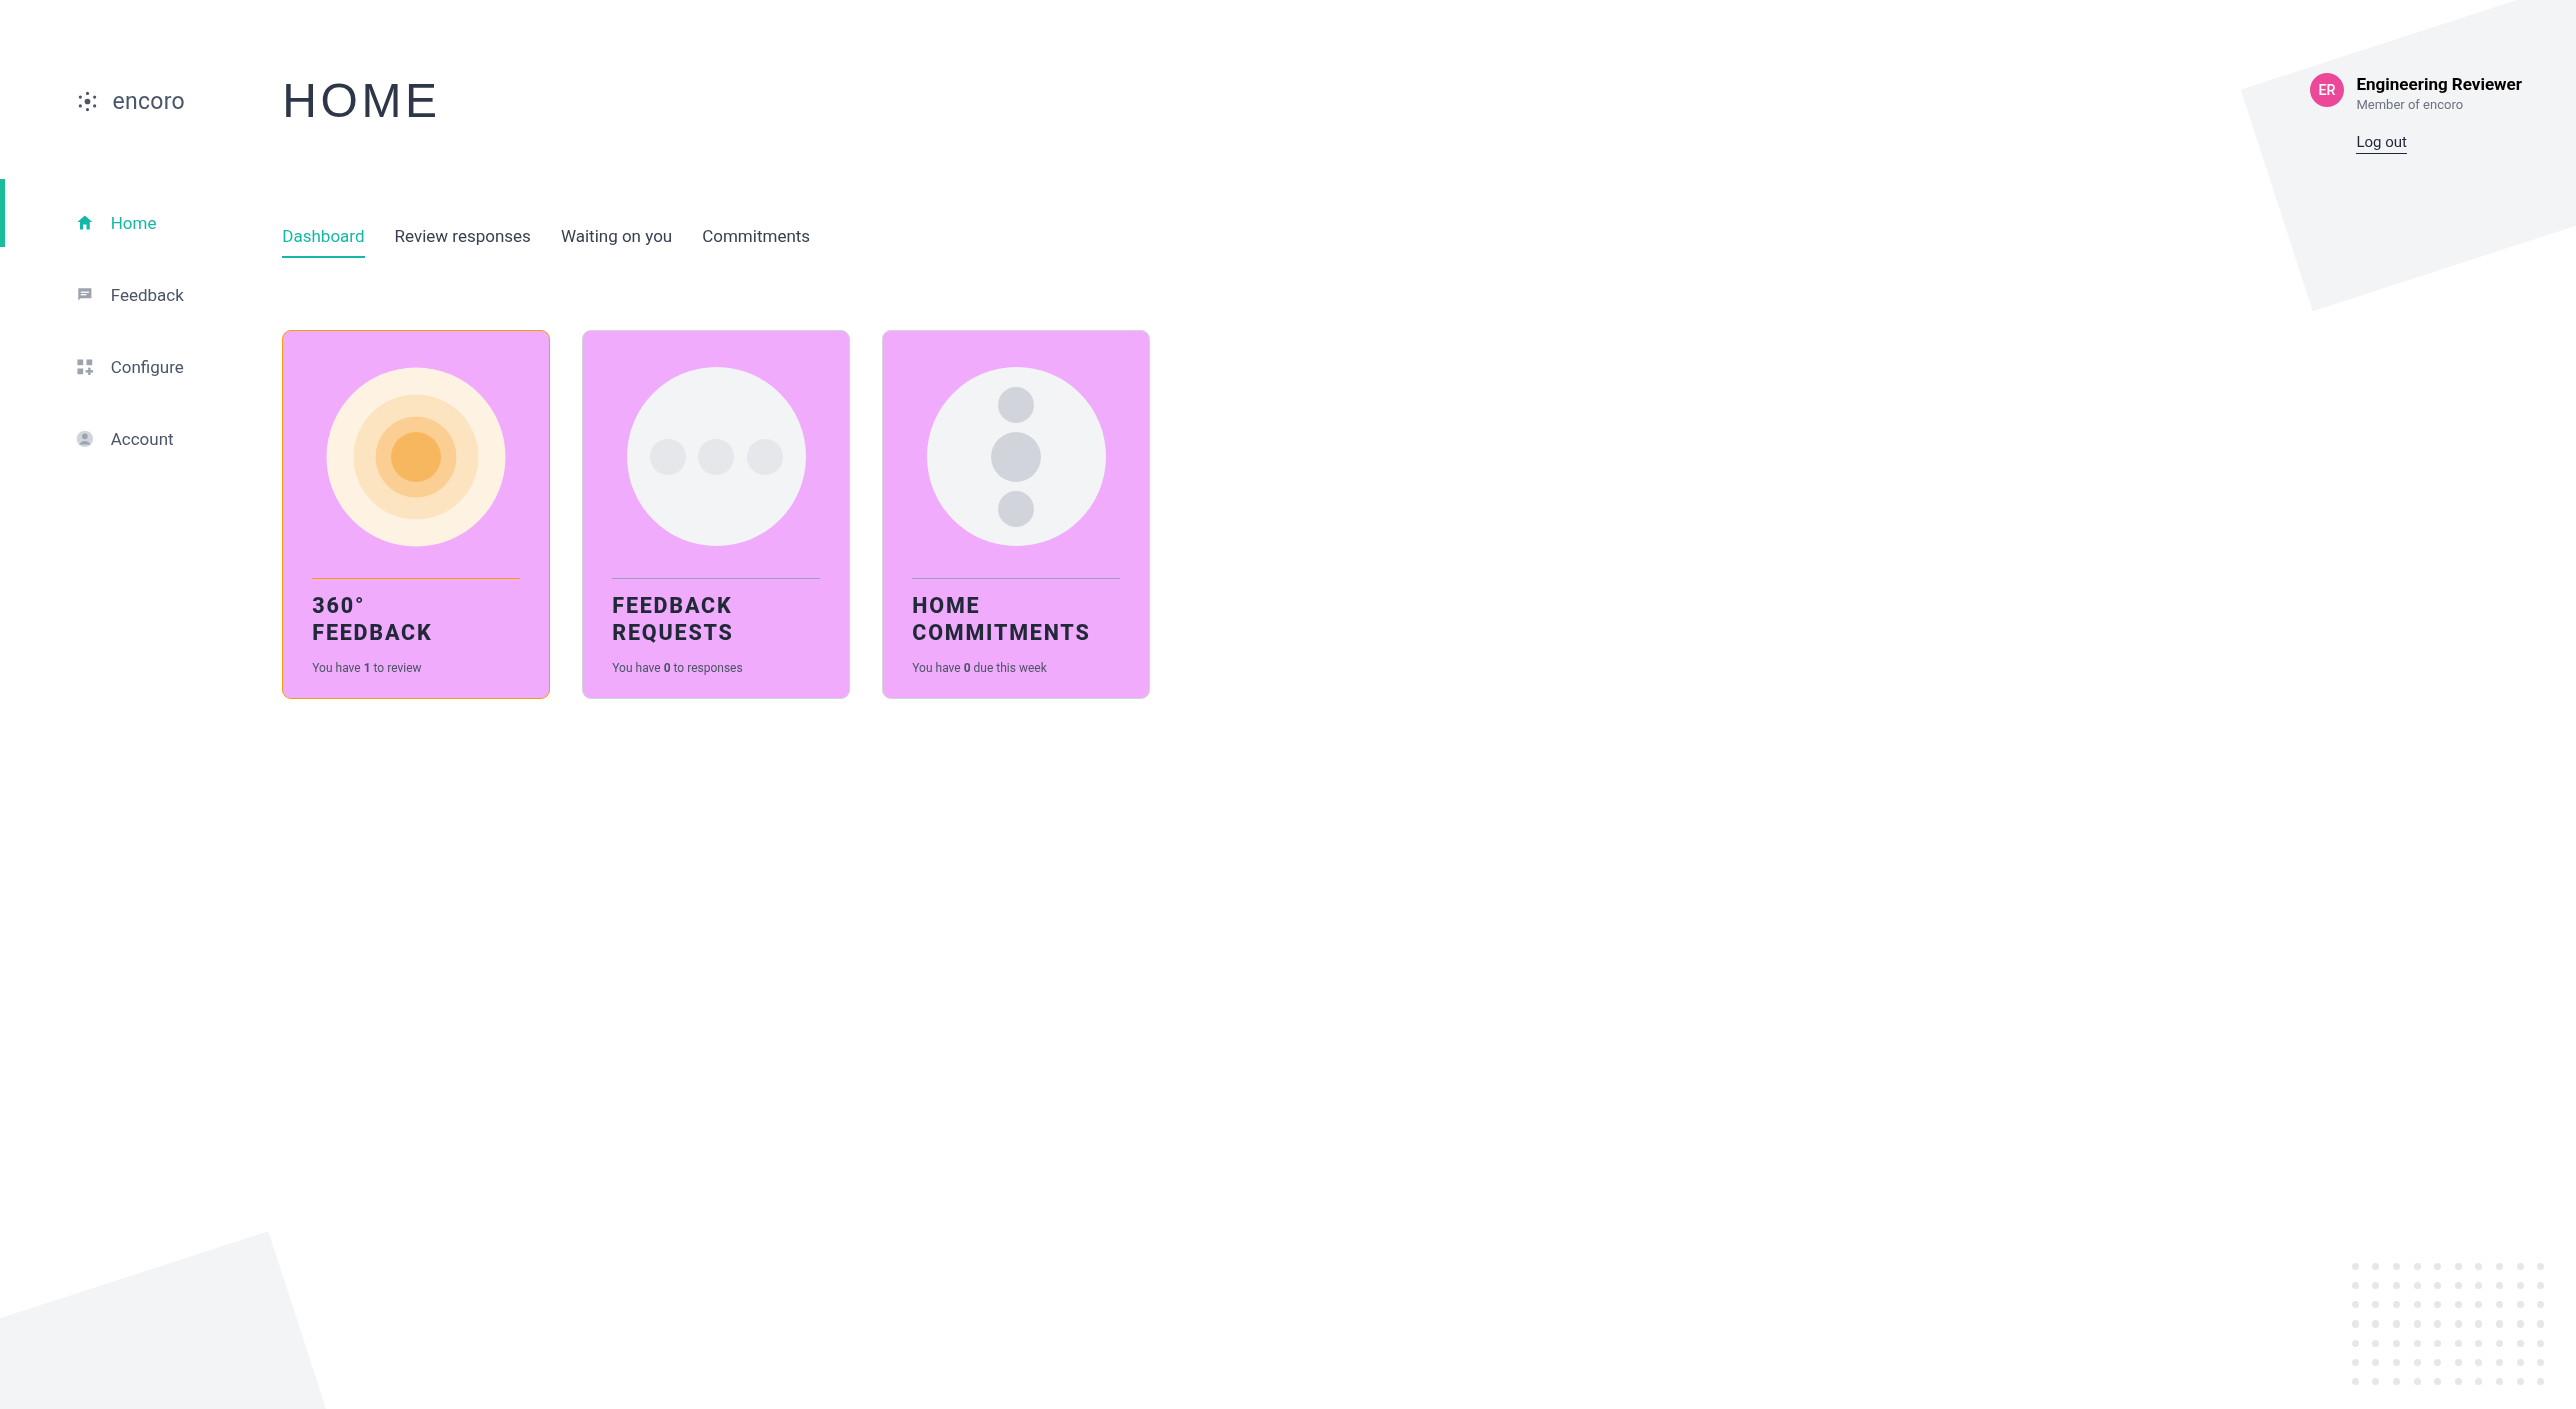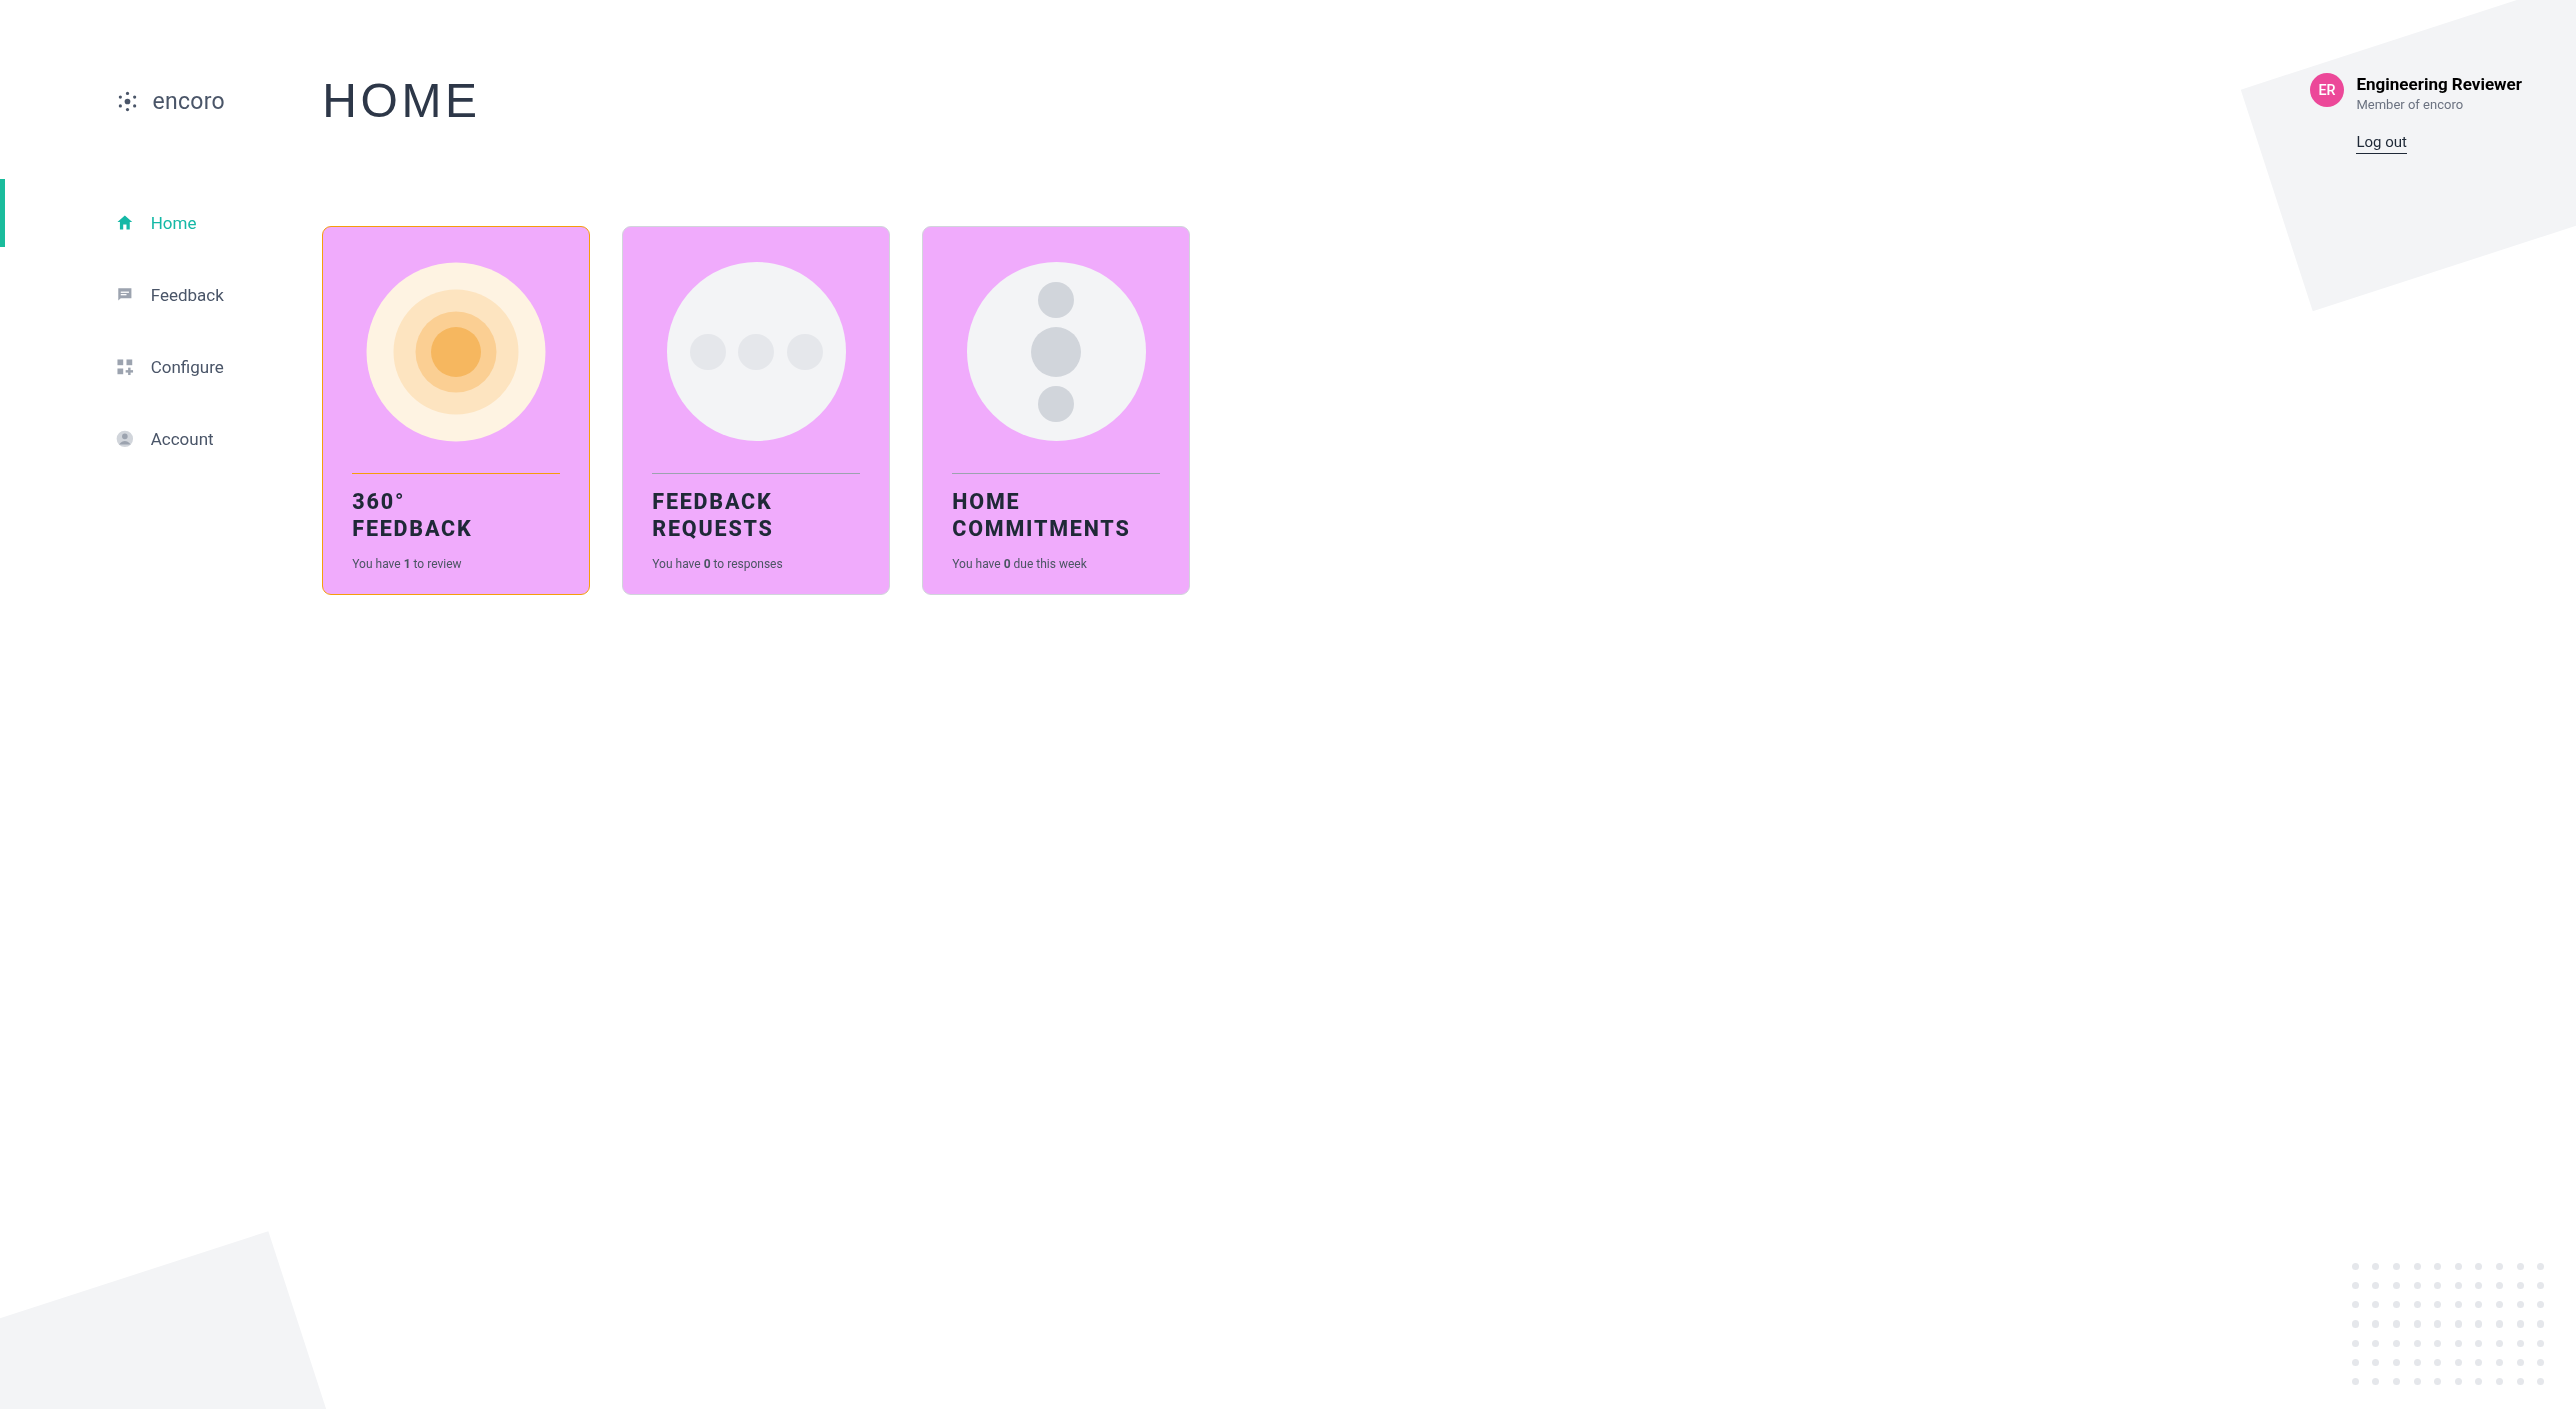--- a/index.html
+++ b/index.html
@@ -53,21 +53,20 @@
     justify-self: center;
     align-self: center;
   }
 
   .app {
     position: relative;
     z-index: 1;
     display: flex;
     width: 100%;
     height: 100%;
-    padding-left: 40px;
   }
 
   
   .left-accent {
     position: absolute;
     left: 0;
     top: 179px;
     width: 5.4px;
     height: 68px;
     background: #1abc9c;
@@ -430,20 +429,26 @@
       <div class="user-block">
         <div class="avatar">ER</div>
         <div class="user-meta">
           <div class="user-name">Engineering Reviewer</div>
           <div class="user-sub">Member of encoro</div>
           <a class="logout">Log out</a>
         </div>
       </div>
     </div>
 
+    <div class="tabs">
+      <div class="tab active">Dashboard</div>
+      <div class="tab">Review responses</div>
+      <div class="tab">Waiting on you</div>
+      <div class="tab">Commitments</div>
+    </div>
 
     <div class="cards">
 
       <div class="card highlight">
         <div class="card-visual">
           <div class="concentric">
             <div class="c1"></div>
               <div class="c2"></div>
               <div class="c3"></div>
               <div class="c4"></div>

